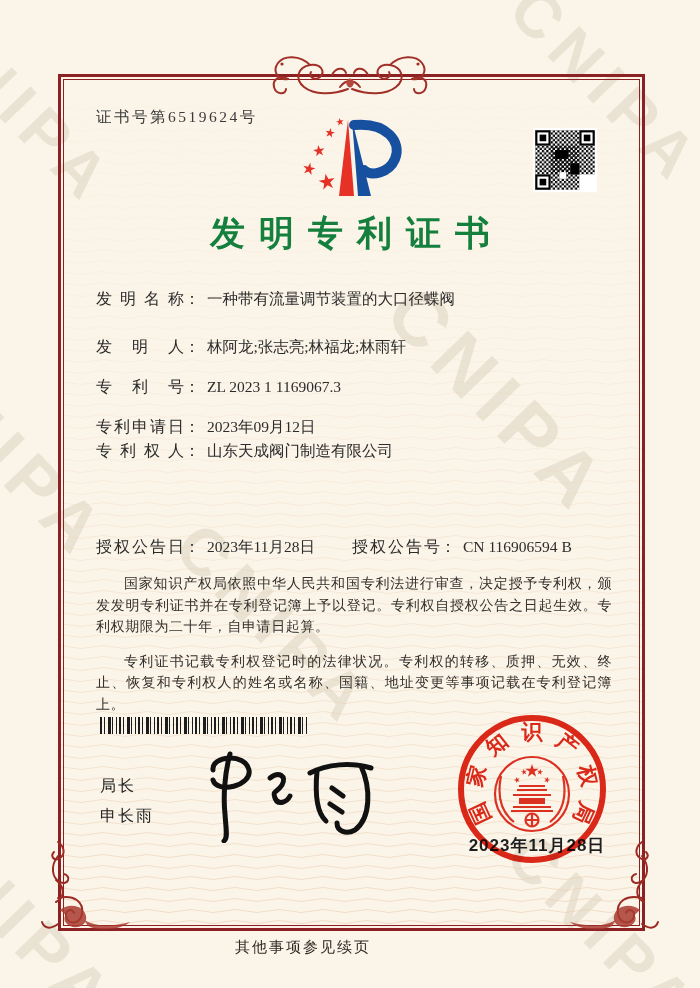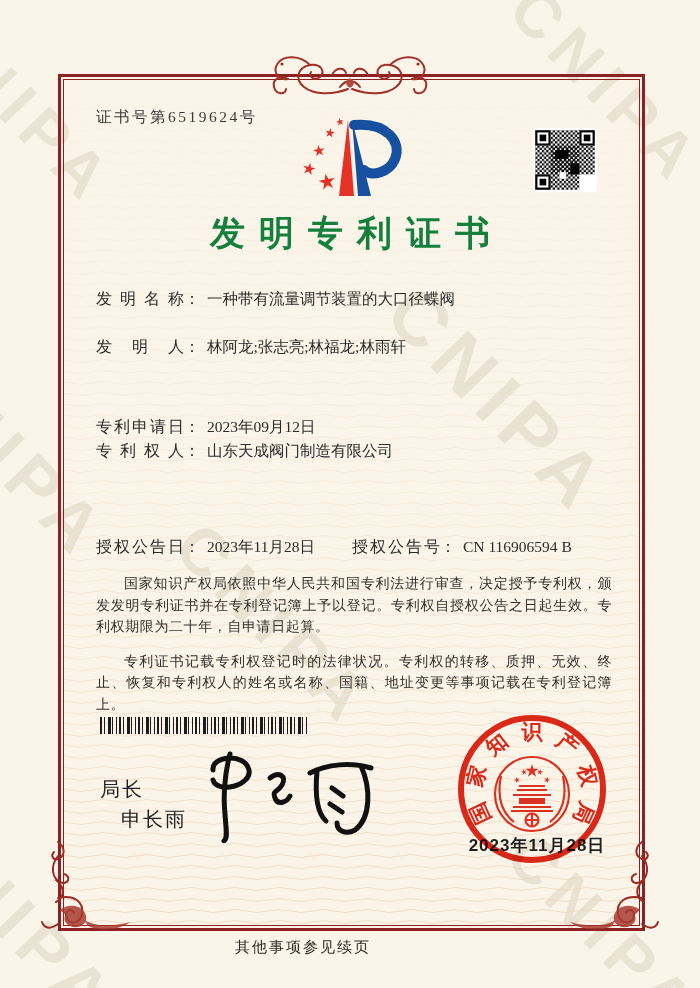--- a/index.html
+++ b/index.html
@@ -45,24 +45,24 @@
   .paras{position:absolute;left:96px;top:570px;width:516px;z-index:4;}
   .paras p{margin:3px 0 13px 0;font-size:14px;line-height:21.5px;text-indent:2em;
            color:#332f2b;letter-spacing:0.6px;text-align:justify;}
 
   .barcode{position:absolute;left:100px;top:717px;width:208px;height:17px;z-index:4;
     background:repeating-linear-gradient(90deg,
       #1c1c1c 0 2px,transparent 2px 4px,#1c1c1c 4px 5px,transparent 5px 8px,
       #1c1c1c 8px 11px,transparent 11px 12px,#1c1c1c 12px 13px,transparent 13px 16px,
       #1c1c1c 16px 17px,transparent 17px 19px);}
 
-  .signer-title{left:100px;top:776px;font-size:20px;font-family:Liberation Mono, monospace;
+  .signer-title{left:100px;top:776px;font-size:16px;font-family:Liberation Mono, monospace;
                 letter-spacing:2px;color:#222;}
-  .signer-name{left:100px;top:806px;font-size:20px;font-family:"Liberation Sans",sans-serif;
-               letter-spacing:2px;color:#222;margin-left:21px;}
+  .signer-name{left:100px;top:806px;font-size:16px;font-family:"Liberation Sans",sans-serif;
+               letter-spacing:2px;color:#222;}
   .signature{position:absolute;left:175px;top:738px;z-index:5;}
   .signature path{fill:none;stroke:#111;stroke-width:5;stroke-linecap:round;stroke-linejoin:round;}
 
   .seal-date{left:462px;top:834px;width:150px;text-align:center;font-size:17px;font-weight:bold;
              letter-spacing:1px;color:#1e1e1e;z-index:4;font-family:"Liberation Sans",sans-serif;}
   .seal{position:absolute;left:453px;top:710px;z-index:5;mix-blend-mode:multiply;}
   #ring text{font-family:"Liberation Serif",serif;font-weight:bold;font-size:21px;
              text-anchor:middle;dominant-baseline:central;}
 
   .page-info{left:0;width:700px;top:897px;text-align:center;font-size:13px;
@@ -247,20 +247,23 @@
   </svg>
 
   <div class="txt title">发明专利证书</div>
 
   <div class="field" style="left:96px;top:337px">
     <span class="flabel">发明人</span><span class="fcolon">：</span><span class="fvalue">林阿龙;张志亮;林福龙;林雨轩</span>
   </div>
   <div class="field" style="left:96px;top:289px">
     <span class="flabel">发明名称</span><span class="fcolon">：</span><span class="fvalue">一种带有流量调节装置的大口径蝶阀</span>
   </div>
+  <div class="field" style="left:96px;top:377px">
+    <span class="flabel">专利号</span><span class="fcolon">：</span><span class="fvalue">ZL 2023 1 1169067.3</span>
+  </div>
   <div class="field" style="left:96px;top:417px">
     <span class="flabel">专利申请日</span><span class="fcolon">：</span><span class="fvalue">2023年09月12日</span>
   </div>
   <div class="field" style="left:96px;top:441px">
     <span class="flabel">专利权人</span><span class="fcolon">：</span><span class="fvalue">山东天成阀门制造有限公司</span>
   </div>
   <div class="field" style="left:96px;top:537px">
     <span class="flabel">授权公告日</span><span class="fcolon">：</span><span class="fvalue">2023年11月28日</span>
   </div>
   <div class="field" style="left:352px;top:537px">

